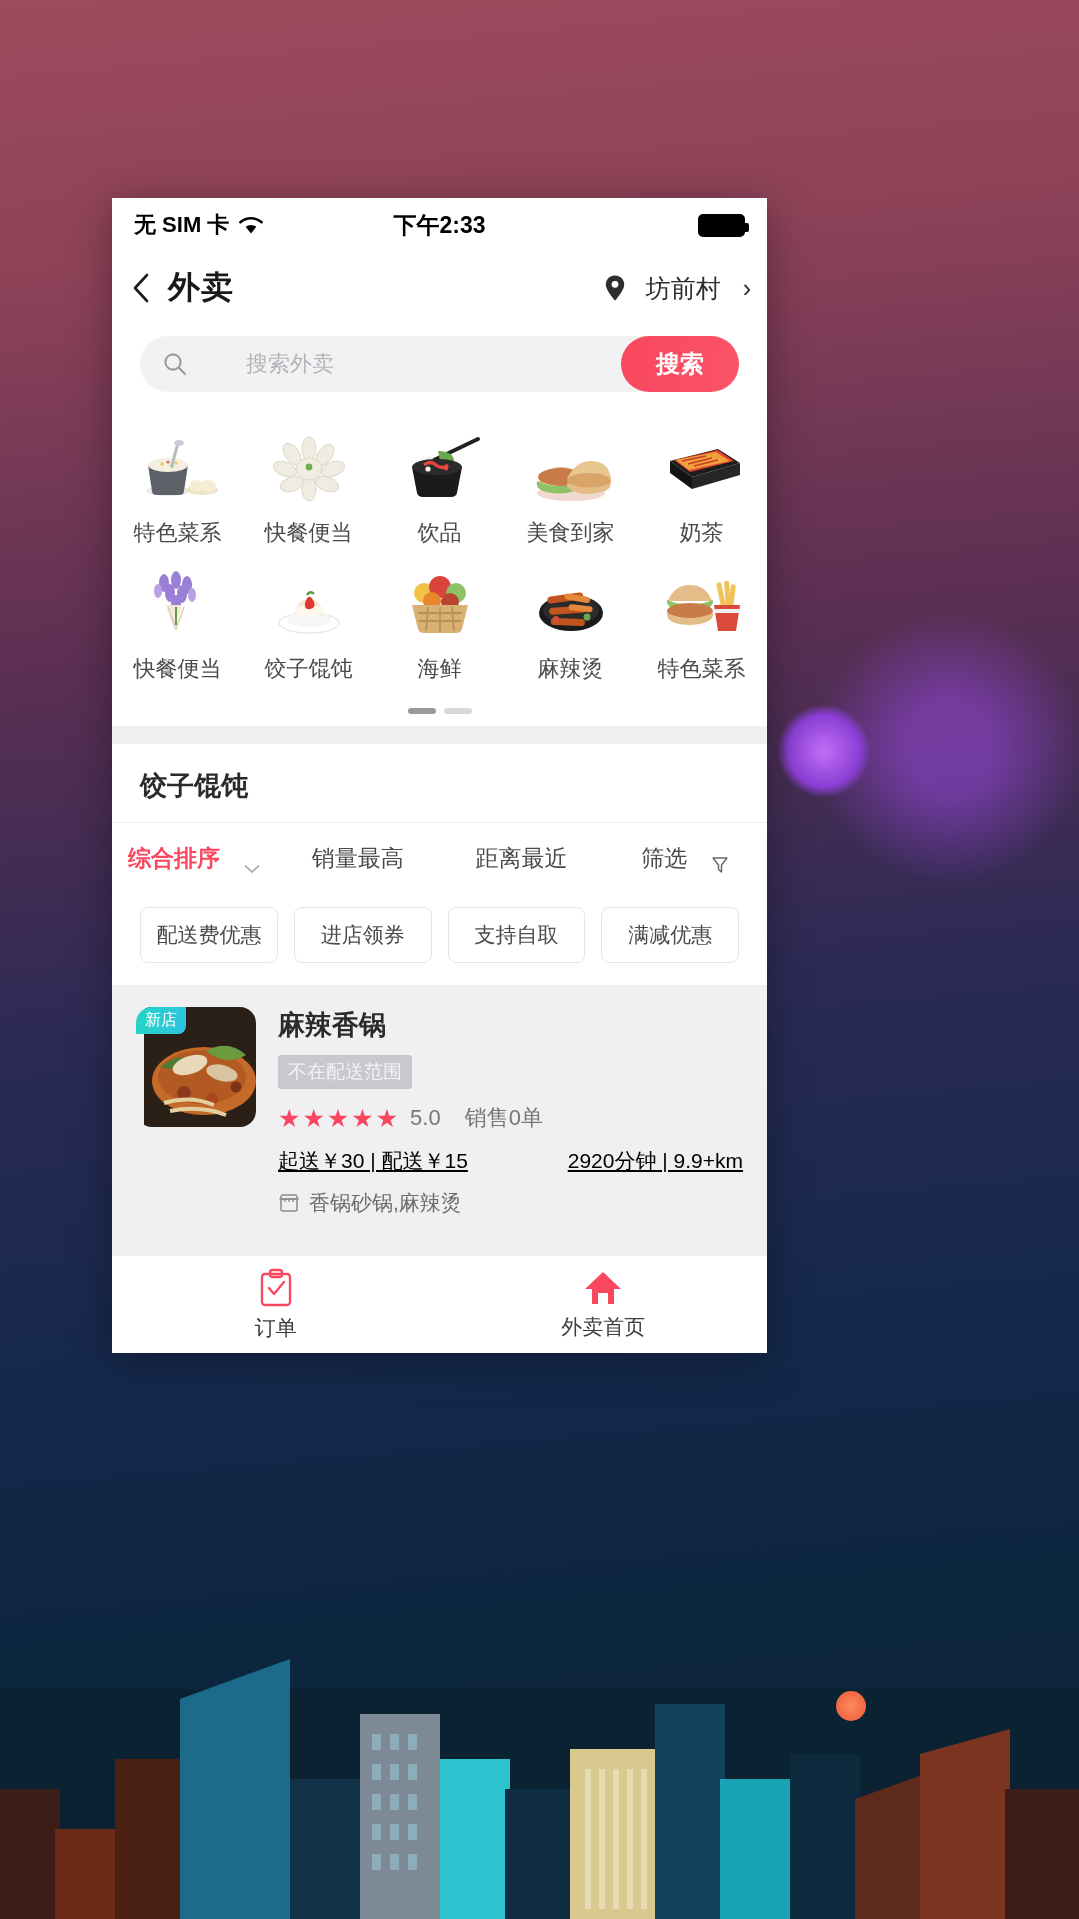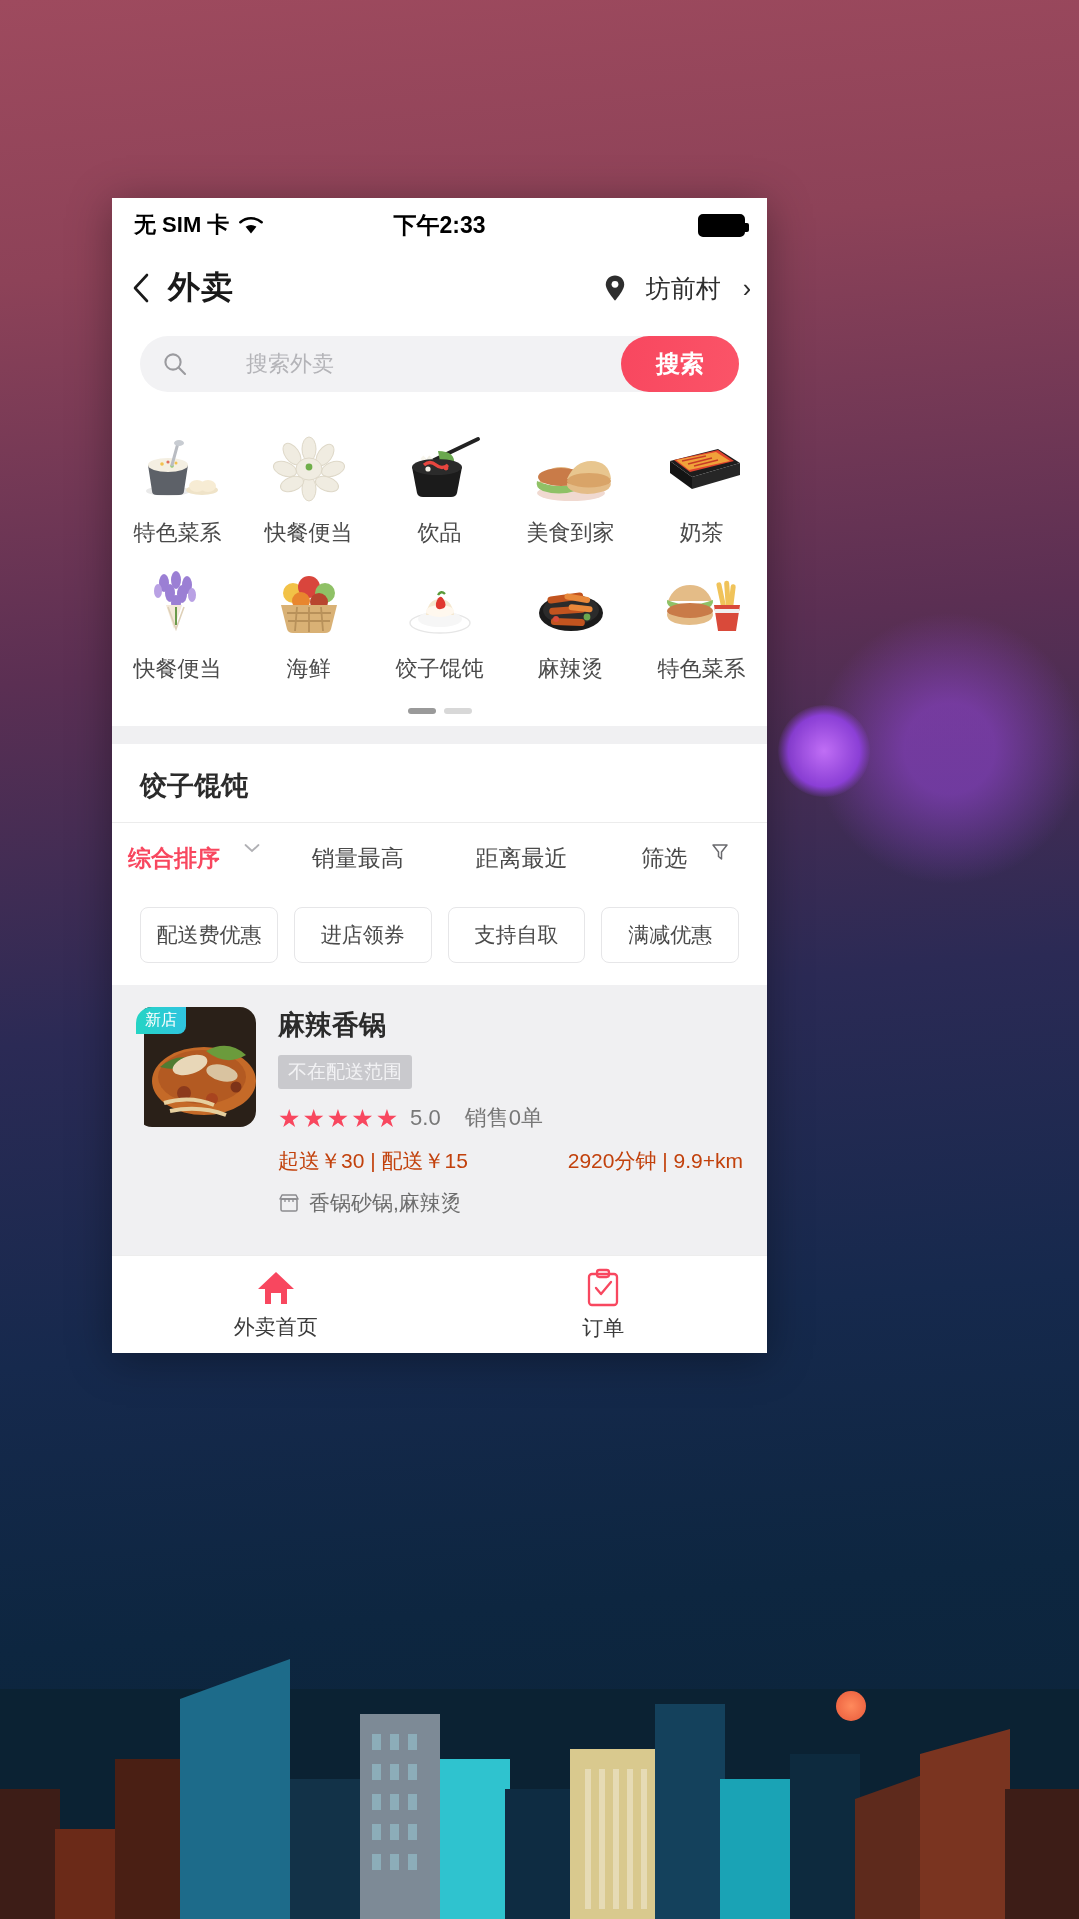--- a/index.html
+++ b/index.html
@@ -95,21 +95,21 @@
 
   .gap { height: 18px; background: #f0f0f2; }
 
   
   .sec-title { background: #fff; padding: 24px 28px 18px 28px; font-size: 27px; font-weight: 700; color: #2b2b2b; }
   .hr { height: 1px; background: #ececec; }
 
   
   .sortbar { display: flex; background: #fff; height: 70px; align-items: center; }
   .sort-item {
-    flex: 1; display: flex; align-items: flex-start; justify-content: center; gap: 24px;
+    flex: 1; display: flex; align-items: flex-end; justify-content: center; gap: 24px;
     font-size: 23px; color: #4a4a4a;
   }
   .sort-item.active { color: #f8475f; font-weight: 600; }
 
   
   .chips { display: flex; gap: 16px; background: #fff; padding: 14px 28px 22px 28px; }
   .chip {
     flex: 1; height: 56px; border: 1px solid #e6e6e8; border-radius: 8px;
     display: flex; align-items: center; justify-content: center;
     font-size: 21px; color: #4a4a4a; background: #fff;
@@ -130,21 +130,21 @@
   .shop-info { flex: 1; min-width: 0; }
   .shop-name { font-size: 27px; font-weight: 700; color: #2b2b2b; }
   .no-deliver {
     display: inline-block; margin-top: 12px; background: #c9c9cd; color: #f2f2f4;
     font-size: 19px; padding: 4px 10px; border-radius: 3px;
   }
   .rating-row { display: flex; align-items: center; gap: 10px; margin-top: 14px; }
   .stars { color: #f8475f; font-size: 25px; letter-spacing: 2px; }
   .score { font-size: 22px; color: #777; }
   .sales { font-size: 22px; color: #777; margin-left: 14px; }
-  .price-row { display: flex; align-items: center; margin-top: 14px; font-size: 21px; color: #c2410c; }
+  .price-row { display: flex; align-items: center; margin-top: 14px; font-size: 21px; color: #000000; text-decoration: underline; }
   .price-row .right { margin-left: auto; }
   .tag-row { display: flex; align-items: center; gap: 9px; margin-top: 14px; font-size: 21px; color: #6e6e6e; }
 
   
   .tabbar {
     position: absolute; left: 0; bottom: 0; width: 655px; height: 98px;
     background: #fff; display: flex; border-top: 1px solid #ededed;
   }
   .tab { flex: 1; display: flex; flex-direction: column; align-items: center; justify-content: center; gap: 6px; }
   .tab-label { font-size: 21px; color: #3c3c3c; }
@@ -354,49 +354,49 @@
             <path d="M34 38 L42 62 L50 38 Z" fill="#f4e9d8"></path>
             <path d="M36 40 L44 62 L52 40" stroke="#ded0b8" stroke-width="1.6" fill="none"></path>
             <line x1="44" y1="40" x2="44" y2="58" stroke="#6a9a4a" stroke-width="2"></line>
           </svg>
         </div>
         <div class="cat-label">快餐便当</div>
       </div>
       <div class="cat">
         <div class="cat-img">
           <svg width="92" height="74" viewBox="0 0 92 74">
+            <ellipse cx="46" cy="56" rx="30" ry="10" fill="#ffffff" stroke="#e6e6e6" stroke-width="1.4"></ellipse>
+            <ellipse cx="46" cy="52" rx="22" ry="8" fill="#f6f6f6"></ellipse>
+            <path d="M32 48 q2 -16 14 -16 q12 0 14 16 z" fill="#f5e8d0"></path>
+            <ellipse cx="46" cy="44" rx="14" ry="6" fill="#fff8ee"></ellipse>
+            <path d="M42 36 q4 -12 9 -1 q2 6 -4 7 q-6 1 -5 -6 z" fill="#e0382f"></path>
+            <path d="M44 28 q3 -5 7 -1" stroke="#5a9a3a" stroke-width="2.4" fill="none"></path>
+          </svg>
+        </div>
+        <div class="cat-label">饺子馄饨</div>
+      </div>
+      <div class="cat">
+        <div class="cat-img">
+          <svg width="92" height="74" viewBox="0 0 92 74">
             <circle cx="30" cy="26" r="10" fill="#f2c247"></circle>
             <circle cx="46" cy="20" r="11" fill="#d9453c"></circle>
             <circle cx="62" cy="26" r="10" fill="#8fc166"></circle>
             <circle cx="38" cy="34" r="9" fill="#e8862e"></circle>
             <circle cx="56" cy="35" r="9" fill="#b8452f"></circle>
             <path d="M18 38 H74 L68 62 Q67 66 62 66 H30 Q25 66 24 62 Z" fill="#d9b175"></path>
             <g stroke="#b8915a" stroke-width="1.8">
               <line x1="24" y1="46" x2="68" y2="46"></line>
                 <line x1="25" y1="54" x2="67" y2="54"></line>
               <line x1="34" y1="40" x2="32" y2="64"></line>
                 <line x1="46" y1="40" x2="46" y2="65"></line>
               <line x1="58" y1="40" x2="60" y2="64"></line>
             </g>
           </svg>
         </div>
         <div class="cat-label">海鲜</div>
-      </div>
-      <div class="cat">
-        <div class="cat-img">
-          <svg width="92" height="74" viewBox="0 0 92 74">
-            <ellipse cx="46" cy="56" rx="30" ry="10" fill="#ffffff" stroke="#e6e6e6" stroke-width="1.4"></ellipse>
-            <ellipse cx="46" cy="52" rx="22" ry="8" fill="#f6f6f6"></ellipse>
-            <path d="M32 48 q2 -16 14 -16 q12 0 14 16 z" fill="#f5e8d0"></path>
-            <ellipse cx="46" cy="44" rx="14" ry="6" fill="#fff8ee"></ellipse>
-            <path d="M42 36 q4 -12 9 -1 q2 6 -4 7 q-6 1 -5 -6 z" fill="#e0382f"></path>
-            <path d="M44 28 q3 -5 7 -1" stroke="#5a9a3a" stroke-width="2.4" fill="none"></path>
-          </svg>
-        </div>
-        <div class="cat-label">饺子馄饨</div>
       </div>
       <div class="cat">
         <div class="cat-img">
           <svg width="92" height="74" viewBox="0 0 92 74">
             <ellipse cx="46" cy="46" rx="32" ry="18" fill="#1b1b1b"></ellipse>
             <ellipse cx="46" cy="43" rx="28" ry="15" fill="#2b2b2b"></ellipse>
             <g fill="#c2541f">
               <rect x="22" y="30" width="36" height="7" rx="3.5" transform="rotate(-8 22 30)"></rect>
               <rect x="24" y="41" width="36" height="7" rx="3.5" transform="rotate(-4 24 41)"></rect>
               <rect x="26" y="51" width="34" height="7" rx="3.5" transform="rotate(2 26 51)"></rect>
@@ -529,28 +529,28 @@
       <div class="shop-info">
         <div class="shop-name">路飞堂</div>
         <div class="no-deliver">不在配送范围</div>
       </div>
     </div>
 
   </div>
 
   <div class="tabbar">
     <div class="tab">
-      <svg width="42" height="38" viewBox="0 0 42 38">
-        <path d="M21 3 L39 20 H32 V35 H26 V24 H16 V35 H10 V20 H3 Z" fill="#f8475f"></path>
-      </svg>
-      <span class="tab-label">外卖首页</span>
-    </div>
-    <div class="tab">
       <svg width="38" height="40" viewBox="0 0 38 40">
         <rect x="5" y="6" width="28" height="31" rx="3" stroke="#f8475f" stroke-width="2.3" fill="none"></rect>
         <rect x="13" y="2" width="12" height="7" rx="2.4" stroke="#f8475f" stroke-width="2.3" fill="none"></rect>
         <path d="M12 20 L17 26 L27 14" stroke="#f8475f" stroke-width="2.3" fill="none" stroke-linecap="round" stroke-linejoin="round"></path>
       </svg>
       <span class="tab-label">订单</span>
     </div>
+    <div class="tab">
+      <svg width="42" height="38" viewBox="0 0 42 38">
+        <path d="M21 3 L39 20 H32 V35 H26 V24 H16 V35 H10 V20 H3 Z" fill="#f8475f"></path>
+      </svg>
+      <span class="tab-label">外卖首页</span>
+    </div>
   </div>
 
 </div>
 
 </body></html>

